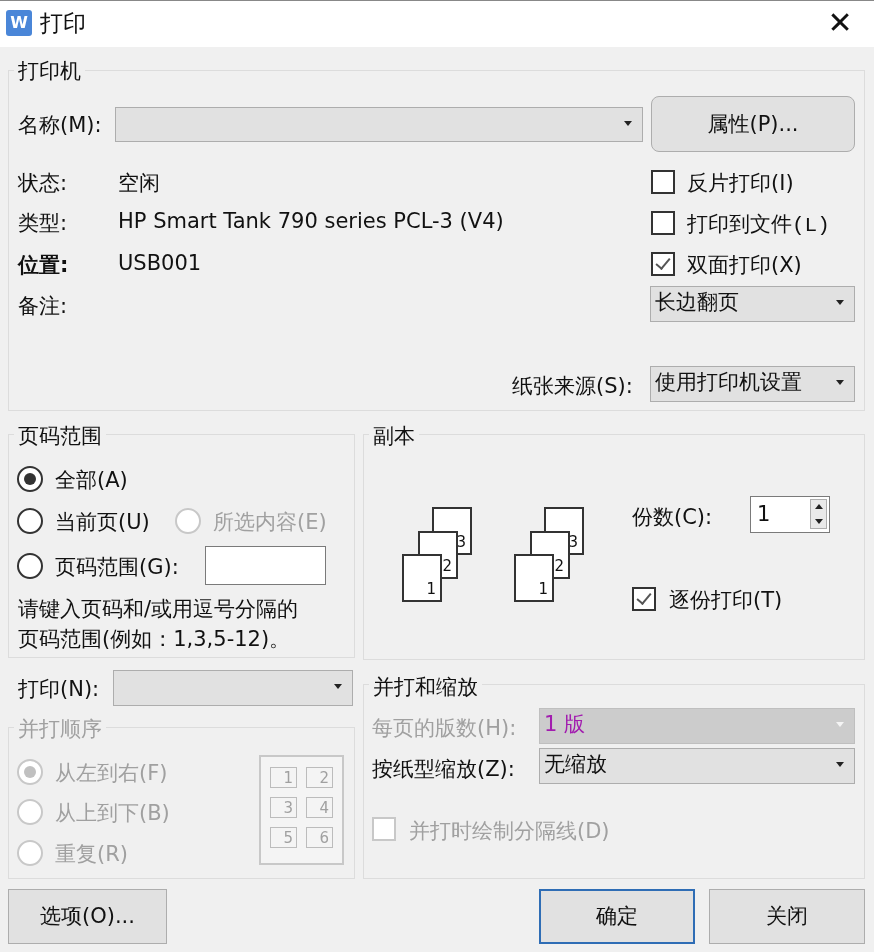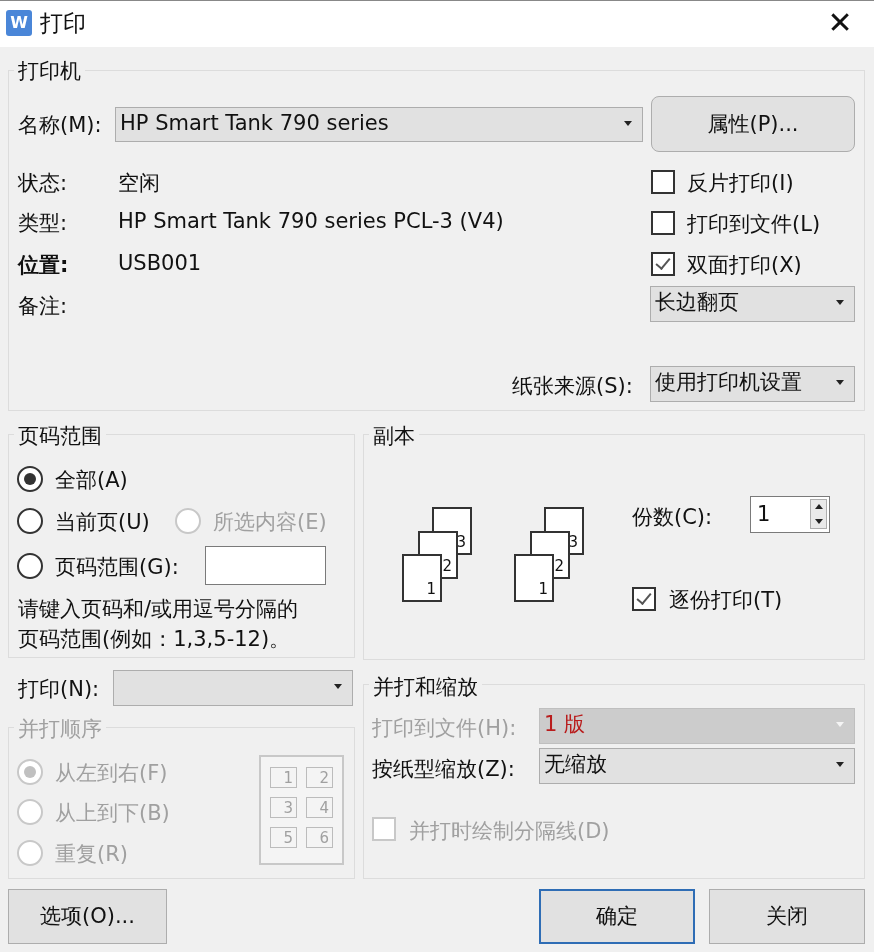--- a/index.html
+++ b/index.html
@@ -33,21 +33,21 @@
   .disabled { color: #a0a0a0; }
   .select {
     position: absolute; background: #e1e1e1; border: 1px solid #adadad;
     font-size: 21px; line-height: 30px; padding-left: 4px;
   }
   .select .arrow {
     position: absolute; right: 10px; top: 13px; width: 0; height: 0;
     border-left: 4px solid transparent; border-right: 4px solid transparent;
     border-top: 5px solid #222;
   }
-  .select.dis { background: #cccccc; border-color: #bfbfbf; color: #b91c1c; }
+  .select.dis { background: #cccccc; border-color: #bfbfbf; color: #a21caf; }
   .select.dis .arrow { border-top-color: #f4f4f4; }
   .btn {
     position: absolute; background: #e1e1e1; border: 1px solid #adadad;
     text-align: center; font-size: 21px;
   }
   .btn.default { border: 2px solid #2f6db5; }
   .cb {
     position: absolute; width: 24px; height: 24px; background: #fff;
     border: 2px solid #333;
   }
@@ -109,37 +109,36 @@
   <div class="app-icon">W</div>
   <div class="title-text">打印</div>
   <div class="close-btn">✕</div>
 </div>
 
 <div class="group" style="left:8px;top:70px;width:857px;height:341px;"></div>
 <div class="group-title" style="left:14px;top:57px;">打印机</div>
 
 <div class="label" style="left:18px;top:111px;">名称(M):</div>
 <div class="select" style="left:115px;top:107px;width:528px;height:35px;">
-  <span>HP Smart Tank 790 series</span>
   <span class="arrow"></span>
 </div>
 <div class="btn" style="left:651px;top:96px;width:204px;height:56px;line-height:54px;border-radius:8px;">属性(P)...</div>
 
 <div class="label" style="left:18px;top:169px;">状态:</div>
 <div class="label" style="left:118px;top:169px;text-align:center;">空闲</div>
 <div class="label" style="left:18px;top:209px;">类型:</div>
 <div class="label" style="left:118px;top:209px;">HP Smart Tank 790 series PCL-3 (V4)</div>
 <div class="label" style="left:18px;top:251px;font-weight:bold;">位置:</div>
 <div class="label" style="left:118px;top:251px;">USB001</div>
 <div class="label" style="left:18px;top:292px;">备注:</div>
 
 <div class="cb" style="left:651px;top:170px;"></div>
 <div class="label" style="left:687px;top:169px;">反片打印(I)</div>
 <div class="cb" style="left:651px;top:211px;"></div>
-<div class="label" style="left:687px;top:210px;">打印到文件(L)</div>
+<div class="label" style="left:687px;top:210px;font-family:Liberation Mono, monospace;">打印到文件(L)</div>
 <div class="cb" style="left:651px;top:252px;">
     <div class="check"></div>
   </div>
 <div class="label" style="left:687px;top:251px;">双面打印(X)</div>
 
 <div class="select" style="left:650px;top:286px;width:205px;height:36px;">
   <span>长边翻页</span>
   <span class="arrow"></span>
 </div>
 
@@ -225,21 +224,21 @@
   <div class="order-cell" style="left:9px;top:10px;">1</div>
   <div class="order-cell" style="left:45px;top:10px;">2</div>
   <div class="order-cell" style="left:9px;top:40px;">3</div>
   <div class="order-cell" style="left:45px;top:40px;">4</div>
   <div class="order-cell" style="left:9px;top:70px;">5</div>
   <div class="order-cell" style="left:45px;top:70px;">6</div>
 </div>
 
 <div class="group" style="left:363px;top:684px;width:502px;height:195px;"></div>
 <div class="group-title" style="left:369px;top:673px;">并打和缩放</div>
-<div class="label disabled" style="left:372px;top:714px;">打印到文件(H):</div>
+<div class="label disabled" style="left:372px;top:714px;">每页的版数(H):</div>
 <div class="select dis" style="left:539px;top:708px;width:316px;height:36px;">
   <span>1 版</span>
   <span class="arrow"></span>
 </div>
 <div class="label" style="left:372px;top:755px;">按纸型缩放(Z):</div>
 <div class="select" style="left:539px;top:748px;width:316px;height:36px;">
   <span>无缩放</span>
   <span class="arrow"></span>
 </div>
 <div class="cb dis" style="left:372px;top:817px;"></div>

